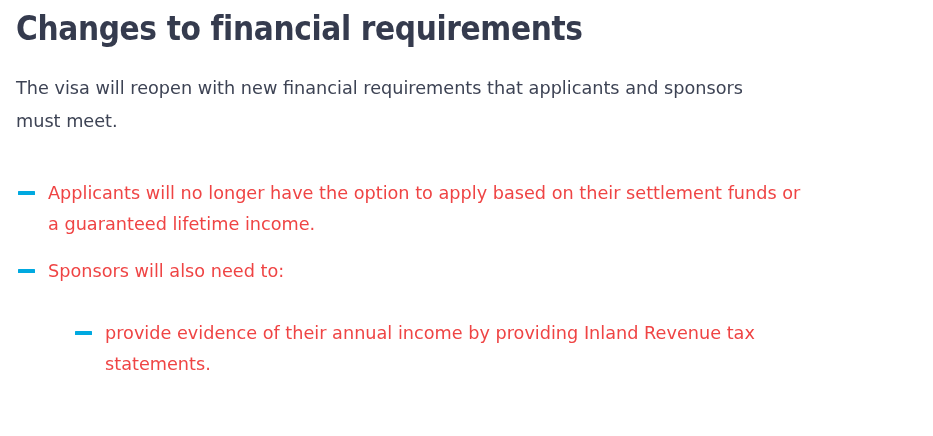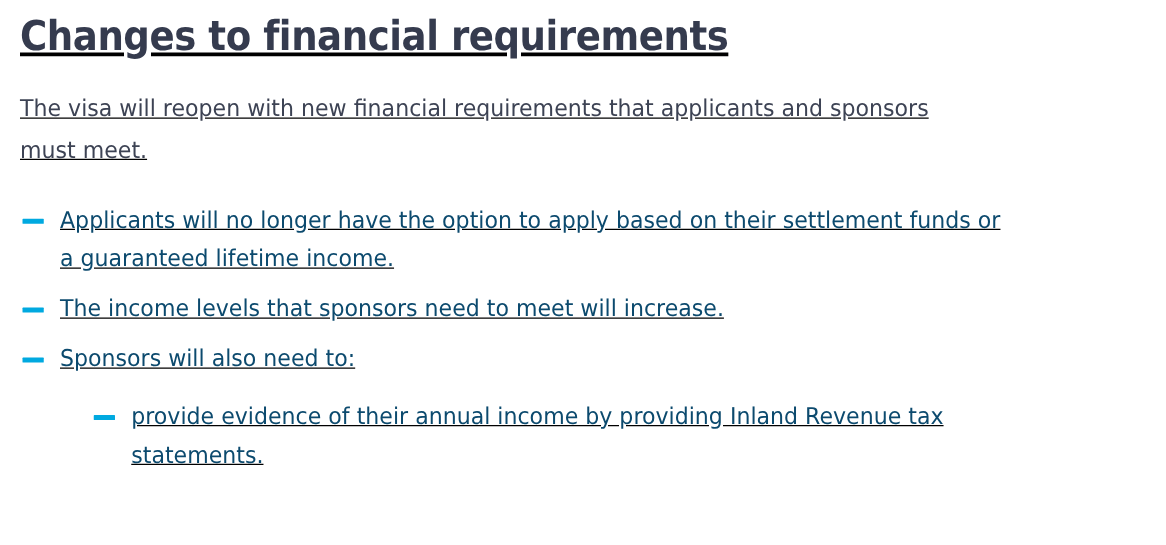--- a/index.html
+++ b/index.html
@@ -16,21 +16,20 @@
     -webkit-font-smoothing: antialiased;
   }
 
   .page {
     position: relative;
     width: 933px;
     height: 436px;
     background: #ffffff;
     box-sizing: border-box;
     padding: 0 16px;
-    text-decoration: underline;
   }
 
   
   .page-title {
     margin: 0;
     padding-top: 9px;
     font-size: 33px;
     line-height: 40px;
     font-weight: 700;
     letter-spacing: -0.4px;
@@ -65,21 +64,22 @@
     padding-top: 15px;
     padding-left: 25px;
   }
 
   li.bullet {
     position: relative;
     padding-left: 32px;
     margin-bottom: 9px;
     font-size: 18.5px;
     line-height: 31px;
-    color: #0c4a6e;
+    color: #ef4444;
+    margin-top: 16px;
   }
   li.bullet:last-child {
     margin-bottom: 0;
   }
 
   li.bullet > .dash {
     position: absolute;
     left: 2px;
     top: 14px;
     width: 17px;
@@ -108,24 +108,20 @@
 
   <p class="intro">The visa will reopen with new financial requirements that applicants and sponsors must meet.</p>
 
   <ul class="bullets level-1">
 
     <li class="bullet">
       <span class="dash"></span>
       <span class="bullet-text">Applicants will no longer have the option to apply based on their settlement funds or a guaranteed lifetime income.</span>
     </li>
 
-    <li class="bullet">
-      <span class="dash"></span>
-      <span class="bullet-text">The income levels that sponsors need to meet will increase.</span>
-    </li>
 
     <li class="bullet">
       <span class="dash"></span>
       <span class="bullet-text">Sponsors will also need to:</span>
 
       <ul class="bullets level-2">
         <li class="bullet">
           <span class="dash"></span>
           <span class="bullet-text">provide evidence of their annual income by providing Inland Revenue tax statements.</span>
         </li>

